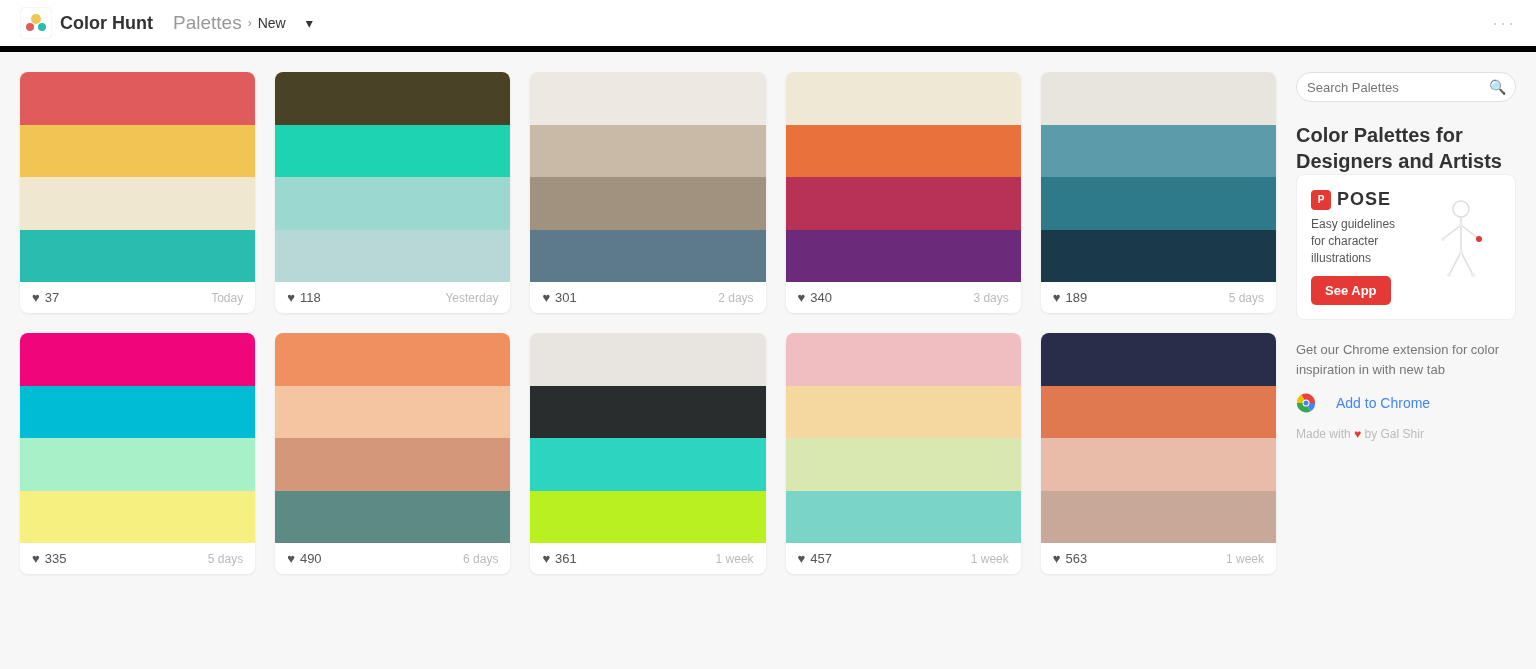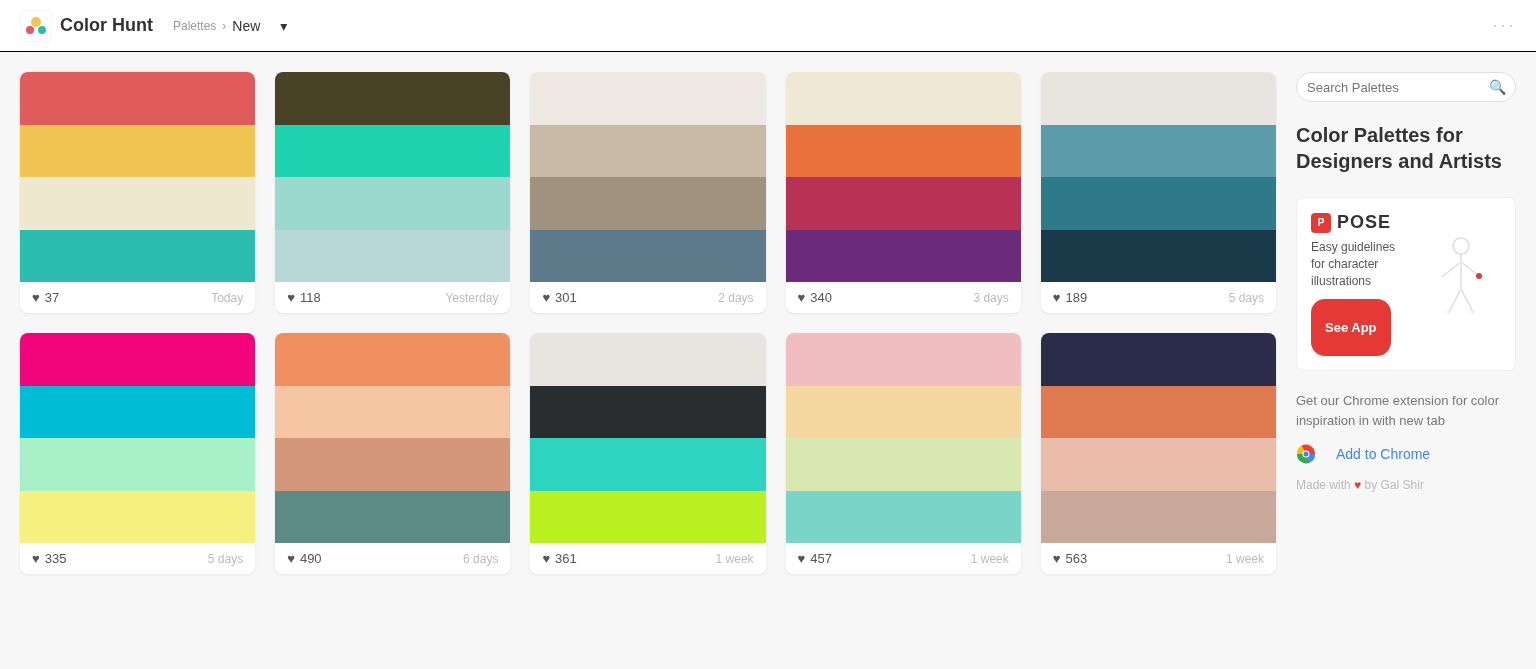--- a/index.html
+++ b/index.html
@@ -4,21 +4,21 @@
   <style>
     * { margin: 0; padding: 0; box-sizing: border-box; }
     body { font-family: -apple-system, BlinkMacSystemFont, 'Segoe UI', sans-serif; background: #f7f7f7; color: #333; }
 
     
     .header {
       display: flex;
       align-items: center;
       padding: 20px 20px;
       background: #fff;
-      border-bottom: 1px solid #000000;
+      border-bottom: 6px solid #000000;
       height: 52px;
     }
     .logo-area {
       display: flex;
       align-items: center;
       gap: 8px;
       margin-right: 20px;
     }
     .logo-icon {
       width: 32px;
@@ -28,21 +28,21 @@
       font-size: 18px;
       font-weight: 600;
       color: #333;
     }
     .nav-area {
       display: flex;
       align-items: center;
       gap: 6px;
     }
     .nav-palettes {
-      font-size: 12px;
+      font-size: 19px;
       color: #999;
       cursor: pointer;
     }
     .nav-chevron {
       color: #999;
       font-size: 12px;
     }
     .nav-new {
       font-size: 14px;
       font-weight: 500;
@@ -144,21 +144,21 @@
       cursor: pointer;
       background: none;
       border: none;
     }
 
     .sidebar-title {
       font-size: 20px;
       font-weight: 600;
       color: #333;
       line-height: 1.3;
-      margin-bottom: 23px;
+      margin-bottom: 0;
     }
     .sidebar-desc {
       font-size: 13px;
       color: #888;
       line-height: 1.5;
       margin-bottom: 20px;
     }
 
     
     .ad-box {
@@ -203,22 +203,22 @@
     .ad-tagline {
       font-size: 12px;
       color: #555;
       line-height: 1.4;
       margin-bottom: 10px;
     }
     .ad-cta {
       background: #e53935;
       color: #fff;
       border: none;
-      border-radius: 14px;
-      padding: 21px 14px;
+      border-radius: 5px;
+      padding: 7px 14px;
       font-size: 13px;
       font-weight: 600;
       cursor: pointer;
     }
     .ad-figure {
       width: 80px;
       flex-shrink: 0;
       display: flex;
       align-items: center;
       justify-content: center;

